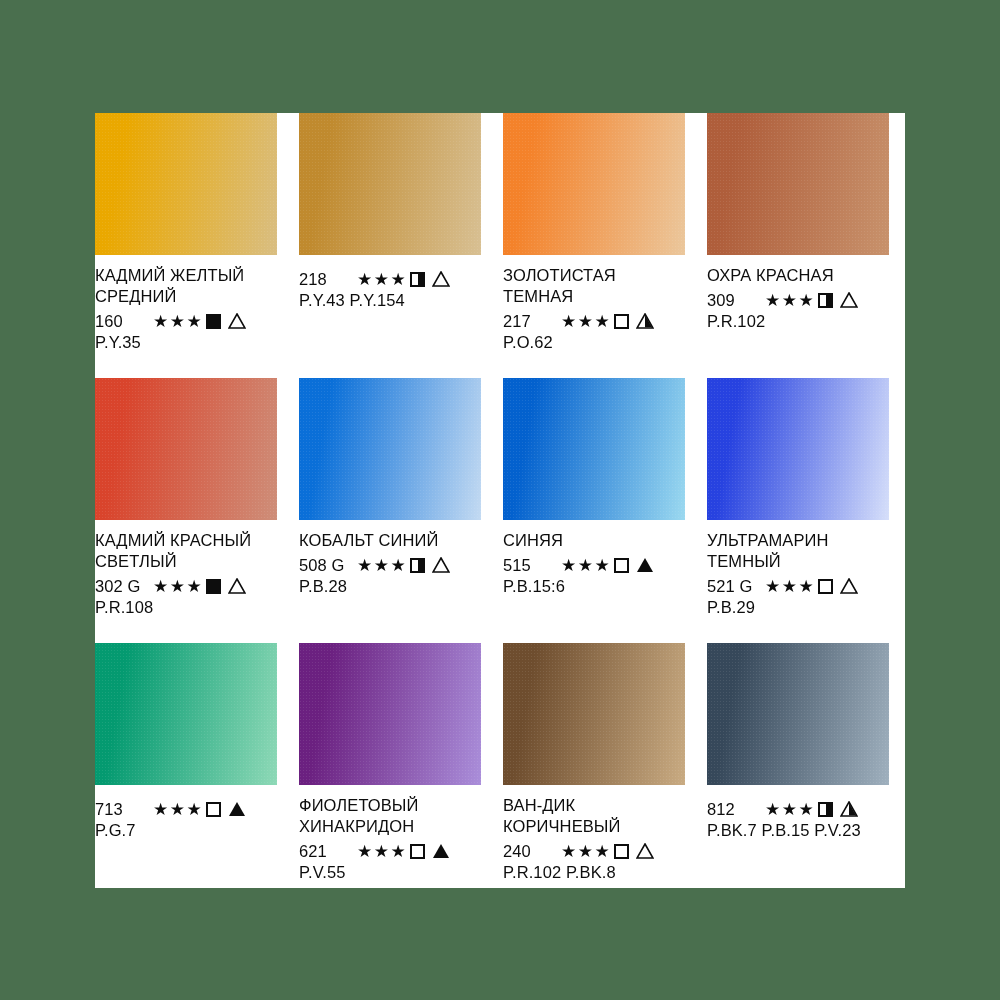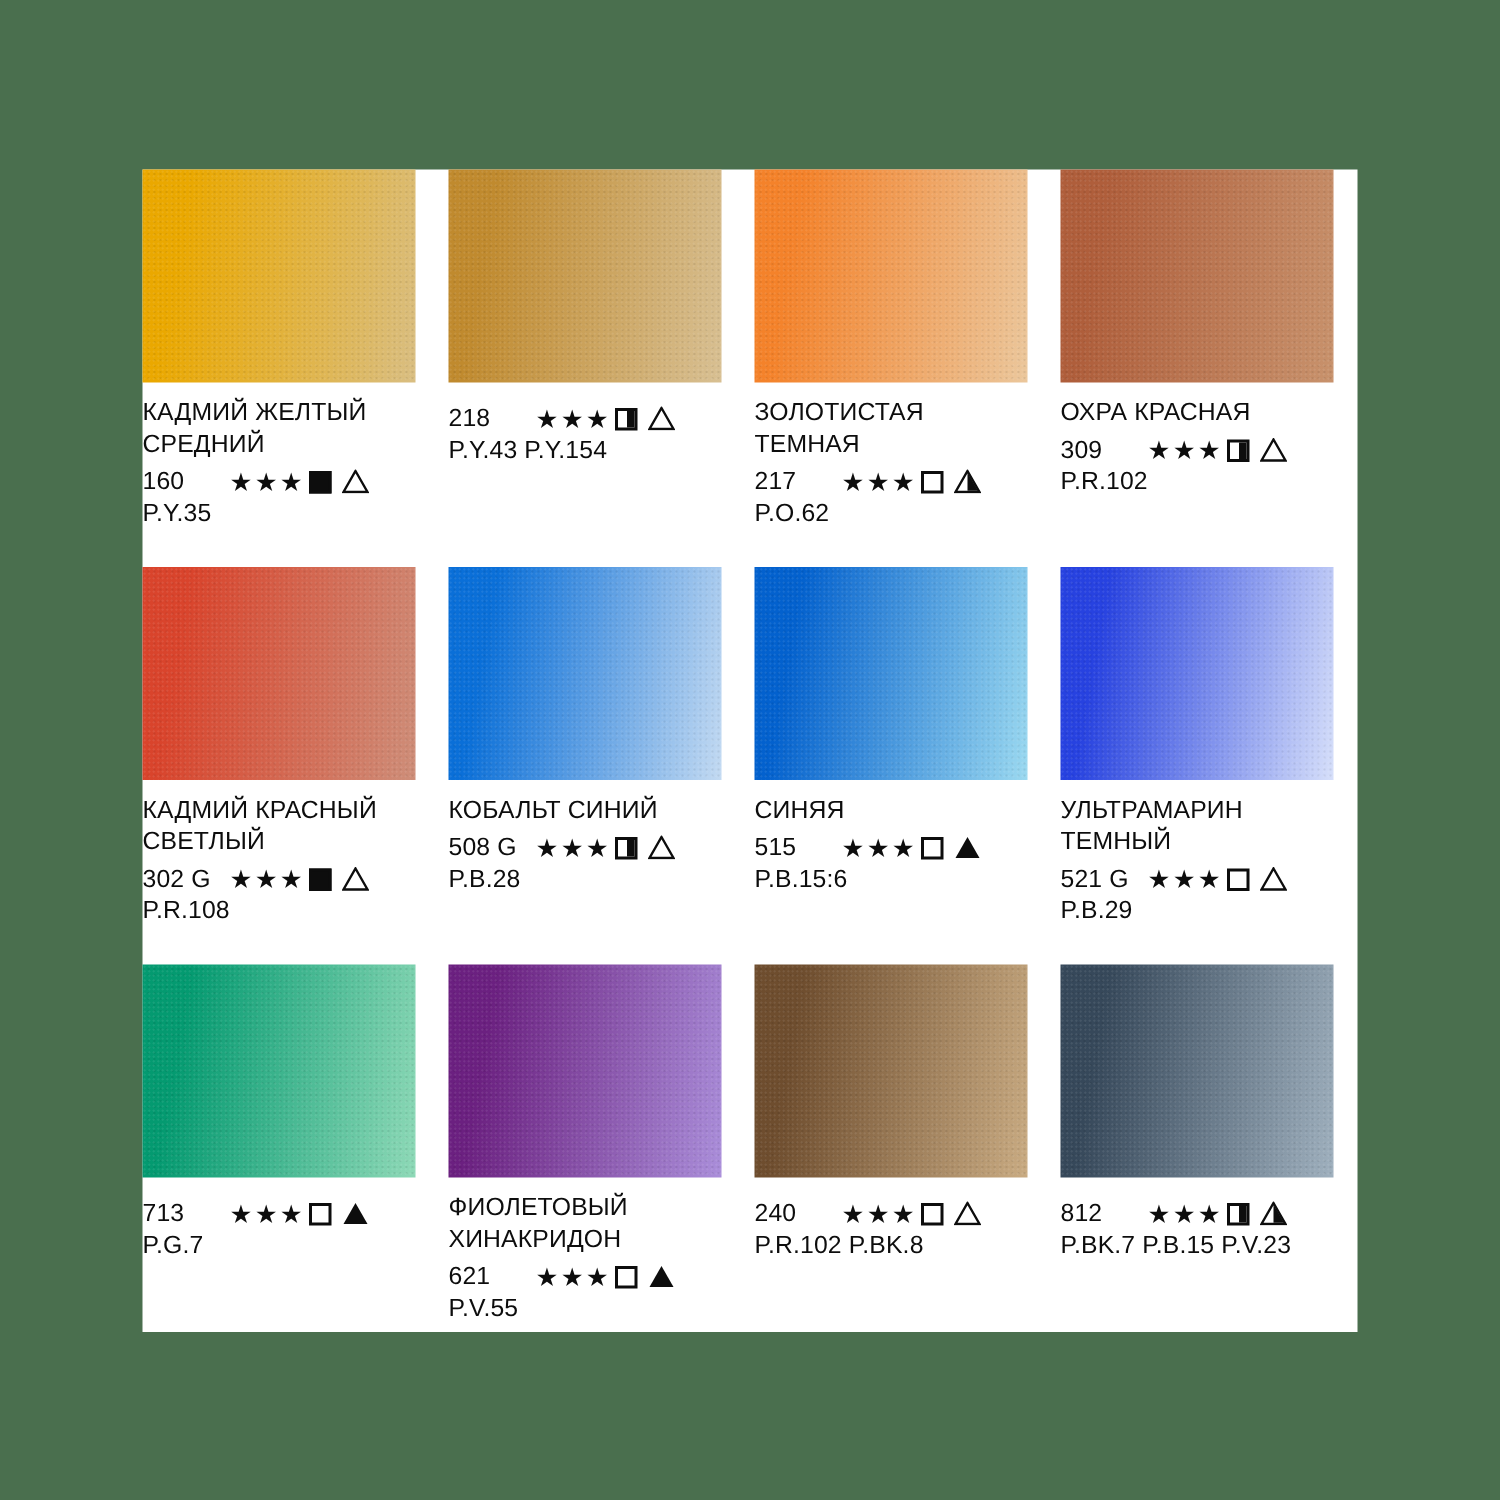--- a/index.html
+++ b/index.html
@@ -357,20 +357,22 @@
             </span>
           </div>
           <div class="pigment">P.V.55</div>
         </div>
       </div>
       <div class="cell">
         <div class="swatch" style="background: linear-gradient(100deg, rgb(110, 77, 46) 0%, rgb(110, 77, 46) 16%, rgb(201, 171, 130) 100%);">
           <div class="grain"></div>
         </div>
         <div class="info">
+          <div class="title">ВАН-ДИК
+КОРИЧНЕВЫЙ</div>
           <div class="codeline">
             <span class="code">240</span>
             <span class="marks">
               <span class="star">★</span>
               <span class="star">★</span>
               <span class="star">★</span>
               <span class="sq empty"></span>
               <span class="tri">
                 <svg width="18" height="16" viewBox="0 0 18 16">
                   <polygon points="9,1 17,15 1,15" fill="none" stroke="#0d0d0d" stroke-width="1.6"></polygon>

